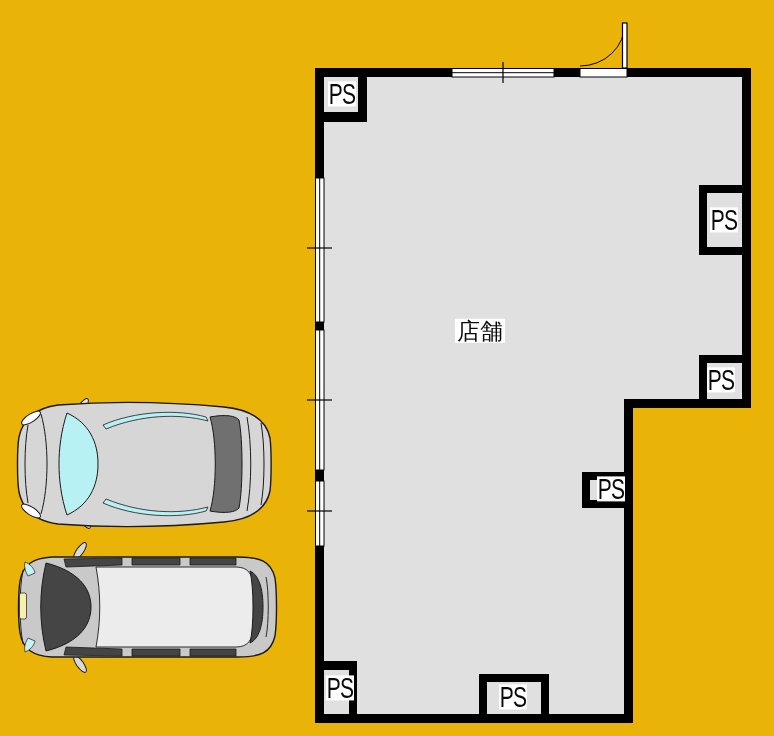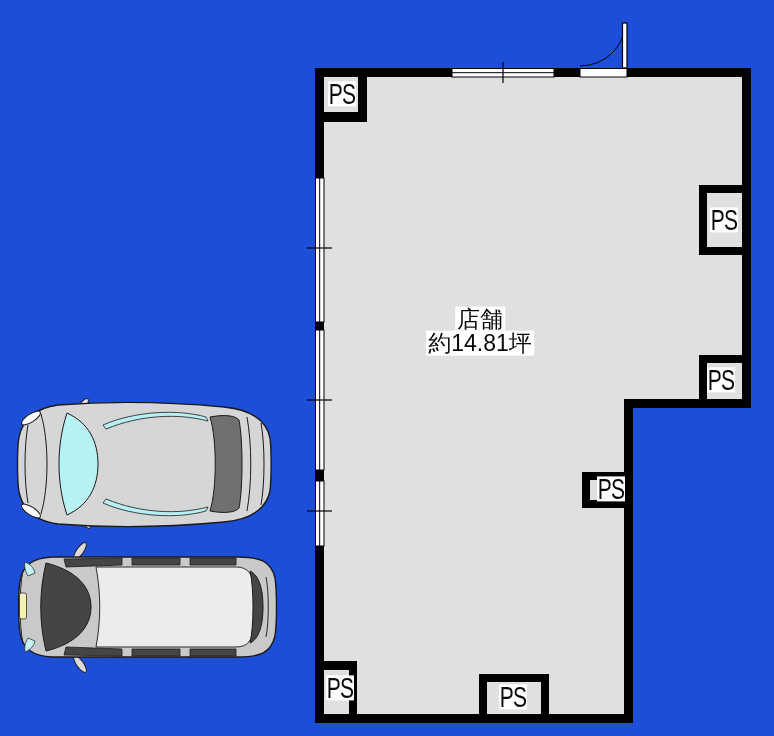--- a/index.html
+++ b/index.html
@@ -1,19 +1,19 @@
 <!DOCTYPE html>
 <html><head>
 <meta charset="utf-8">
 <style>
   html,body{margin:0;padding:0;background:#ffffff;}
   .stage{
     position:relative;
     width:774px;height:736px;
-    background:#1d4ed8;
+    background:#eab308;
     overflow:hidden;
     font-family:"Liberation Sans",sans-serif;
   }
   .plan-svg{position:absolute;left:0;top:0;}
   .ps-label{
     position:absolute;
     transform:translate(-50%,-50%) scaleX(0.7);
     background:#ffffff;
     color:#0a0a0a;
     font:30px/0.84 "Liberation Sans",sans-serif;
@@ -161,16 +161,15 @@
 
   <div class="ps-label" style="left:342px;top:94px;">PS</div>
   <div class="ps-label" style="left:724px;top:220px;">PS</div>
   <div class="ps-label" style="left:721px;top:380px;">PS</div>
   <div class="ps-label" style="left:611px;top:489px;">PS</div>
   <div class="ps-label" style="left:340px;top:688px;">PS</div>
   <div class="ps-label" style="left:513px;top:697px;">PS</div>
 
   <div class="room-label">
     <div class="line"><span>店舗</span></div>
-    <div class="line"><span>約14.81坪</span></div>
   </div>
 
 </div>
 
 </body></html>

